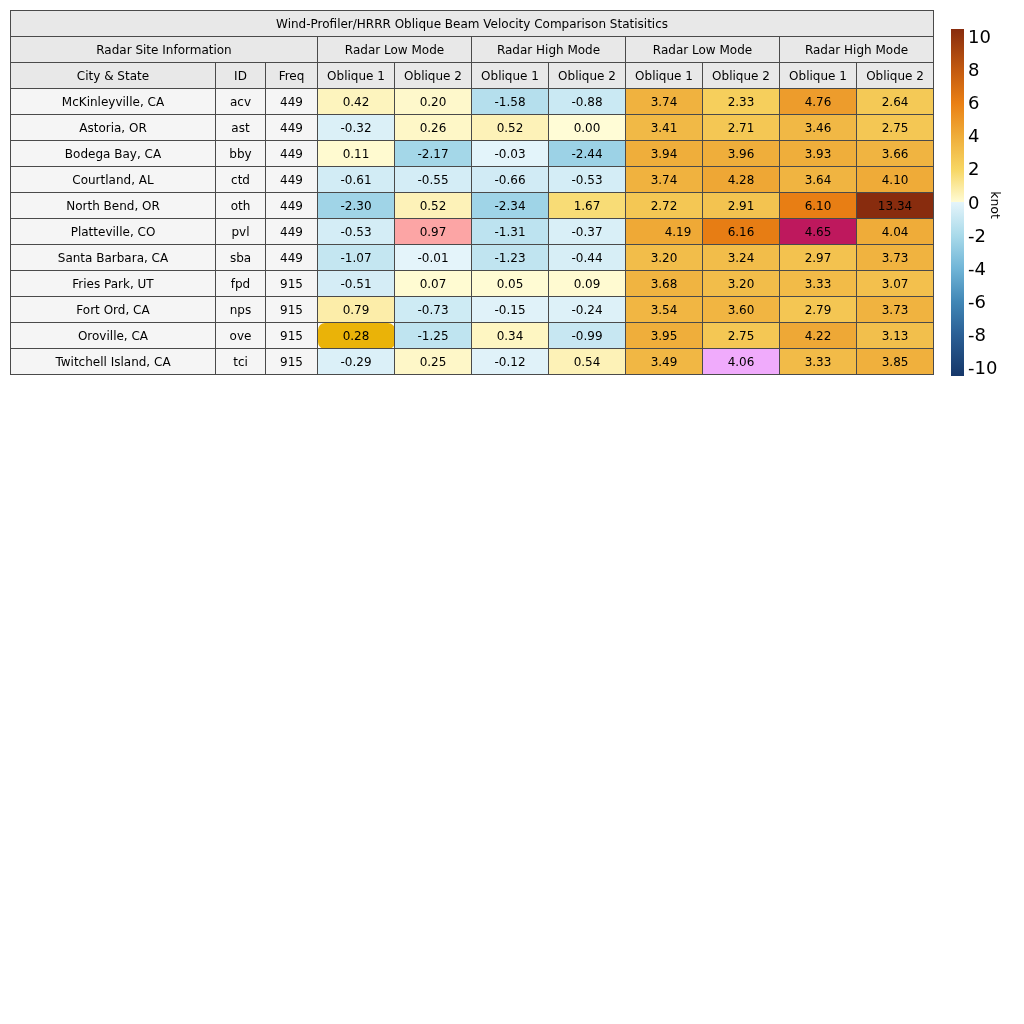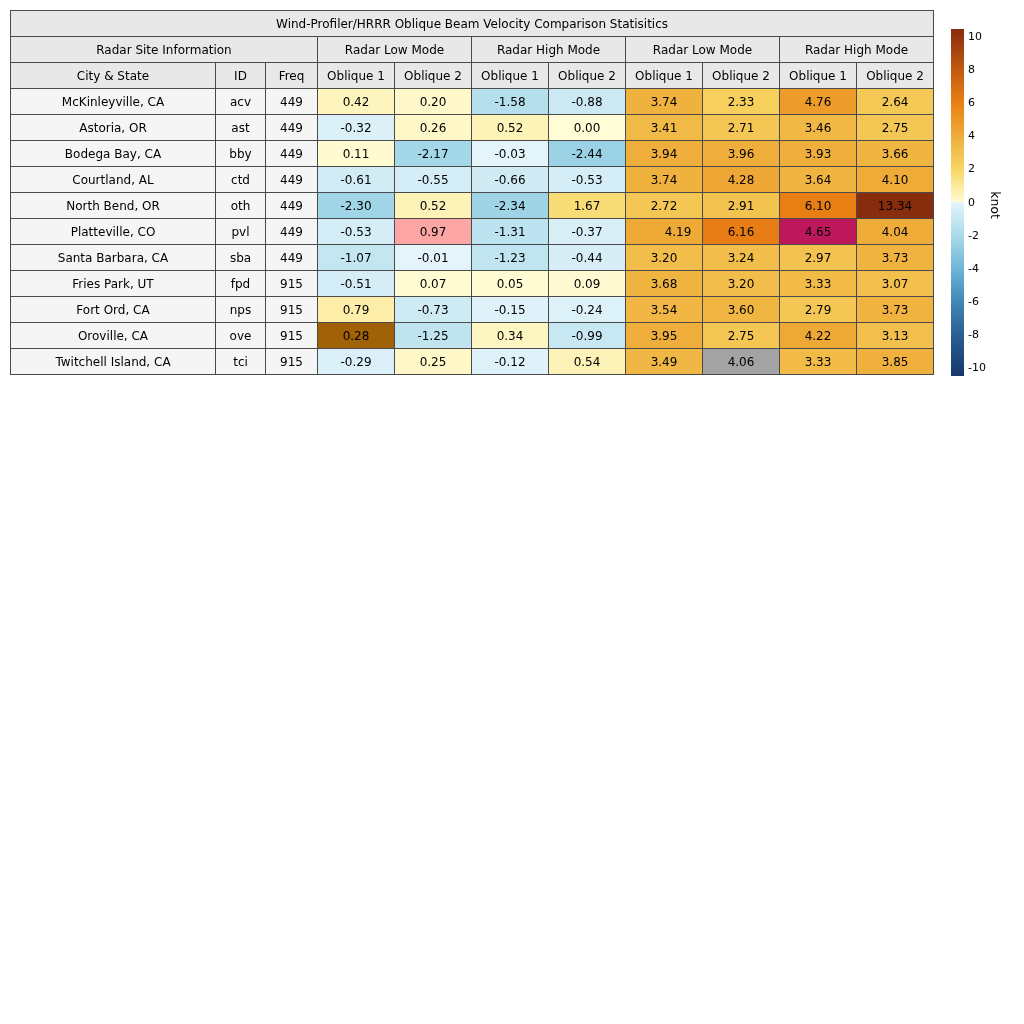--- a/index.html
+++ b/index.html
@@ -8,21 +8,21 @@
   table.stats{position:absolute;left:10px;top:10px;width:921px;border-collapse:collapse;table-layout:fixed;}
   table.stats th, table.stats td{
     border:1px solid #4a4a4a;text-align:center;vertical-align:middle;
     font-size:12px;font-weight:normal;padding:0;height:25px;line-height:1;color:#000;
     white-space:nowrap;overflow:hidden;
   }
   table.stats thead th{background:#e8e8e8;}
   table.stats td.site{background:#f5f5f5;}
   #cbar{position:absolute;left:951px;top:29px;width:13px;height:347px;}
   .cbar-tick{position:absolute;left:968px;width:34px;height:16px;line-height:16px;
-             font-size:11px;text-align:left;}
+             font-size:18px;text-align:left;}
   #cbar-label{position:absolute;left:965px;top:197px;width:60px;height:16px;line-height:16px;
               font-size:12.5px;text-align:center;transform:rotate(90deg);}
 </style>
 </head>
 <body>
 
 <div id="canvas">
 
   <table class="stats">
     <colgroup>
@@ -178,39 +178,39 @@
           <td style="background: rgb(221, 241, 248);">-0.24</td>
           <td style="background: rgb(241, 182, 67);">3.54</td>
           <td style="background: rgb(241, 181, 66);">3.60</td>
           <td style="background: rgb(244, 198, 83);">2.79</td>
           <td style="background: rgb(240, 179, 64);">3.73</td>
         </tr>
         <tr>
           <td class="site">Oroville, CA</td>
           <td class="site">ove</td>
           <td class="site">915</td>
-          <td style="background: #a16207;">0.28</td>
+          <td style="background: #eab308; border-radius: 7px;">0.28</td>
           <td style="background: rgb(191, 228, 240);">-1.25</td>
           <td style="background: rgb(254, 246, 194);">0.34</td>
           <td style="background: rgb(199, 231, 242);">-0.99</td>
           <td style="background: rgb(239, 174, 59);">3.95</td>
           <td style="background: rgb(244, 199, 84);">2.75</td>
           <td style="background: rgb(238, 168, 54);">4.22</td>
           <td style="background: rgb(242, 191, 76);">3.13</td>
         </tr>
         <tr>
           <td class="site">Twitchell Island, CA</td>
           <td class="site">tci</td>
           <td class="site">915</td>
           <td style="background: rgb(219, 240, 248);">-0.29</td>
           <td style="background: rgb(254, 247, 200);">0.25</td>
           <td style="background: rgb(224, 242, 249);">-0.12</td>
           <td style="background: rgb(253, 242, 183);">0.54</td>
           <td style="background: rgb(241, 183, 68);">3.49</td>
-          <td style="background: #a3a3a3;">4.06</td>
+          <td style="background: #f0abfc;">4.06</td>
           <td style="background: rgb(242, 187, 72);">3.33</td>
           <td style="background: rgb(240, 176, 61);">3.85</td>
         </tr>
       </tbody>
   </table>
 
   <div id="cbar" style="background: linear-gradient(rgb(136, 44, 14) 0%, rgb(195, 90, 16) 11.9%, rgb(234, 128, 20) 21.43%, rgb(239, 173, 58) 30.95%, rgb(247, 214, 99) 40.48%, rgb(255, 252, 214) 50%, rgb(228, 244, 250) 50%, rgb(169, 218, 234) 59.52%, rgb(112, 181, 215) 69.05%, rgb(65, 135, 182) 78.57%, rgb(42, 95, 149) 88.1%, rgb(22, 55, 105) 100%);"></div>
   <div id="cbar-ticks">
       <div class="cbar-tick" style="top: 29.2619px;">10</div>
       <div class="cbar-tick" style="top: 62.3095px;">8</div>

